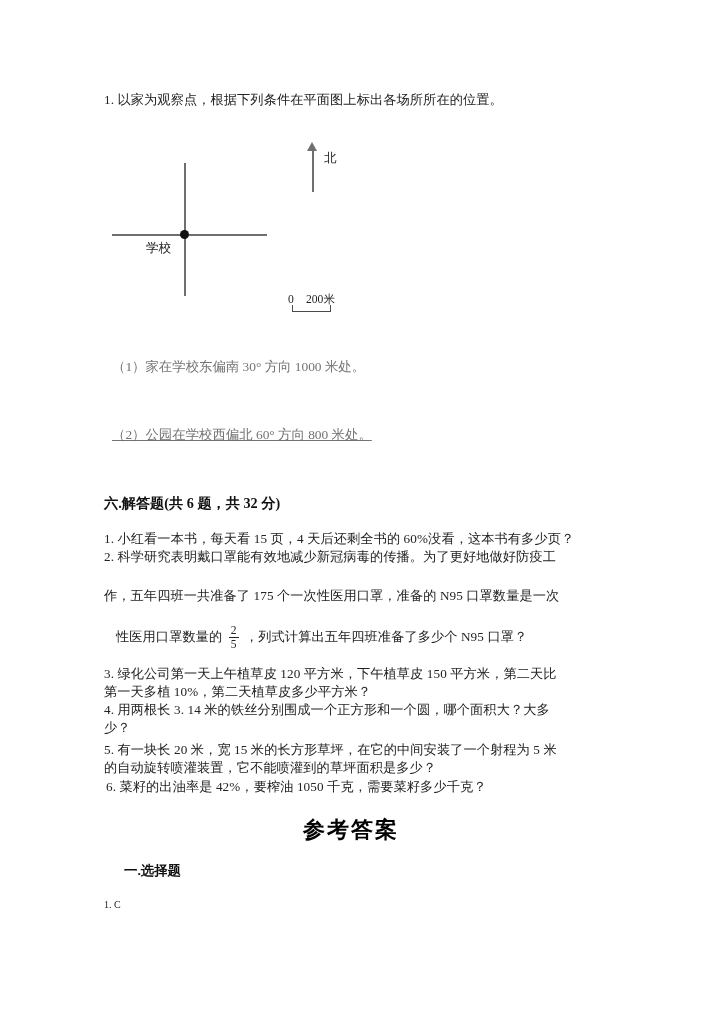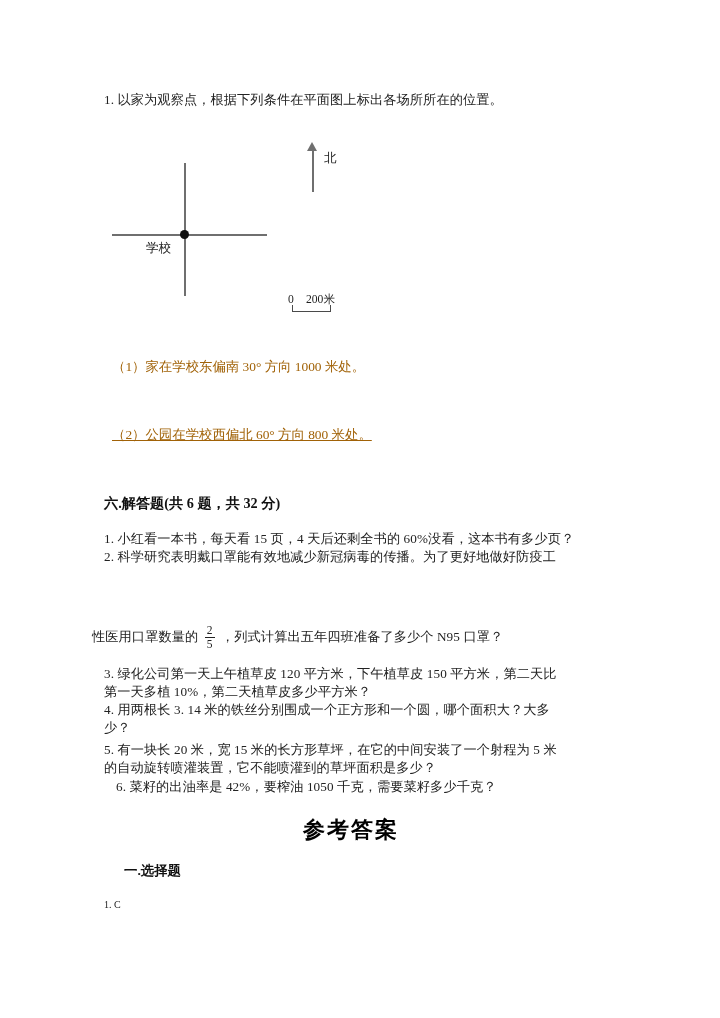--- a/index.html
+++ b/index.html
@@ -40,21 +40,21 @@
     font-size: 13.2px;
     line-height: 19px;
     color: #222222;
     letter-spacing: 0.1px;
   }
 
   .sub-item {
     position: absolute;
     font-size: 13.4px;
     line-height: 20px;
-    color: #a16207;
+    color: #737373;
     white-space: nowrap;
   }
 
   .section-heading {
     position: absolute;
     font-size: 14.2px;
     font-weight: bold;
     color: #111111;
     white-space: nowrap;
     font-family: "Liberation Serif", "DejaVu Serif", serif;
@@ -264,40 +264,41 @@
   <div class="sub-item" style="left:112px; top:357px;">（1）家在学校东偏南 30°  方向 1000 米处。</div>
 
   <div class="sub-item" style="left:112px; top:425px;text-decoration:underline;">（2）公园在学校西偏北 60°  方向 800 米处。</div>
 
   <div class="section-heading" style="left:104px; top:494px;">六.解答题(共 6 题，共 32 分)</div>
 
   <div class="q-line" style="left:104px; top:529px;">1. 小红看一本书，每天看 15 页，4 天后还剩全书的 60%没看，这本书有多少页？</div>
 
   <div class="q-line" style="left:104px; top:547px;">2. 科学研究表明戴口罩能有效地减少新冠病毒的传播。为了更好地做好防疫工</div>
 
-
-  <div class="para wrap-line" style="left:92px; top:625px;">
+  <div class="q-line" style="left:104px; top:586px;">作，五年四班一共准备了 175 个一次性医用口罩，准备的 N95 口罩数量是一次</div>
+
+  <div class="para wrap-line" style="left:116px; top:625px;">
     <span>性医用口罩数量的</span>
     <span class="frac">
       <span class="num">2</span>
       <span class="den">5</span>
     </span>
     <span>，列式计算出五年四班准备了多少个 N95 口罩？</span>
   </div>
 
   <div class="q-line" style="left:104px; top:664px;">3. 绿化公司第一天上午植草皮 120 平方米，下午植草皮 150 平方米，第二天比</div>
   <div class="q-line" style="left:104px; top:682px;">第一天多植 10%，第二天植草皮多少平方米？</div>
 
   <div class="q-line" style="left:104px; top:700px;">4. 用两根长 3. 14 米的铁丝分别围成一个正方形和一个圆，哪个面积大？大多</div>
   <div class="q-line" style="left:104px; top:718px;">少？</div>
 
   <div class="q-line" style="left:104px; top:740px;">5. 有一块长 20 米，宽 15 米的长方形草坪，在它的中间安装了一个射程为 5 米</div>
   <div class="q-line" style="left:104px; top:758px;">的自动旋转喷灌装置，它不能喷灌到的草坪面积是多少？</div>
 
-  <div class="q-line" style="left:116px; top:777px;">6. 菜籽的出油率是 42%，要榨油 1050 千克，需要菜籽多少千克？</div>
+  <div class="q-line" style="left:106px; top:777px;">6. 菜籽的出油率是 42%，要榨油 1050 千克，需要菜籽多少千克？</div>
 
   <div class="answers-title" style="left:303px; top:815px;">参考答案</div>
 
   <div class="answer-section-heading" style="left:104px; top:862px;">一.选择题</div>
 
   <div class="answer-item" style="left:104px; top:899px;">1. C</div>
 
 </div>
 
 </body></html>

